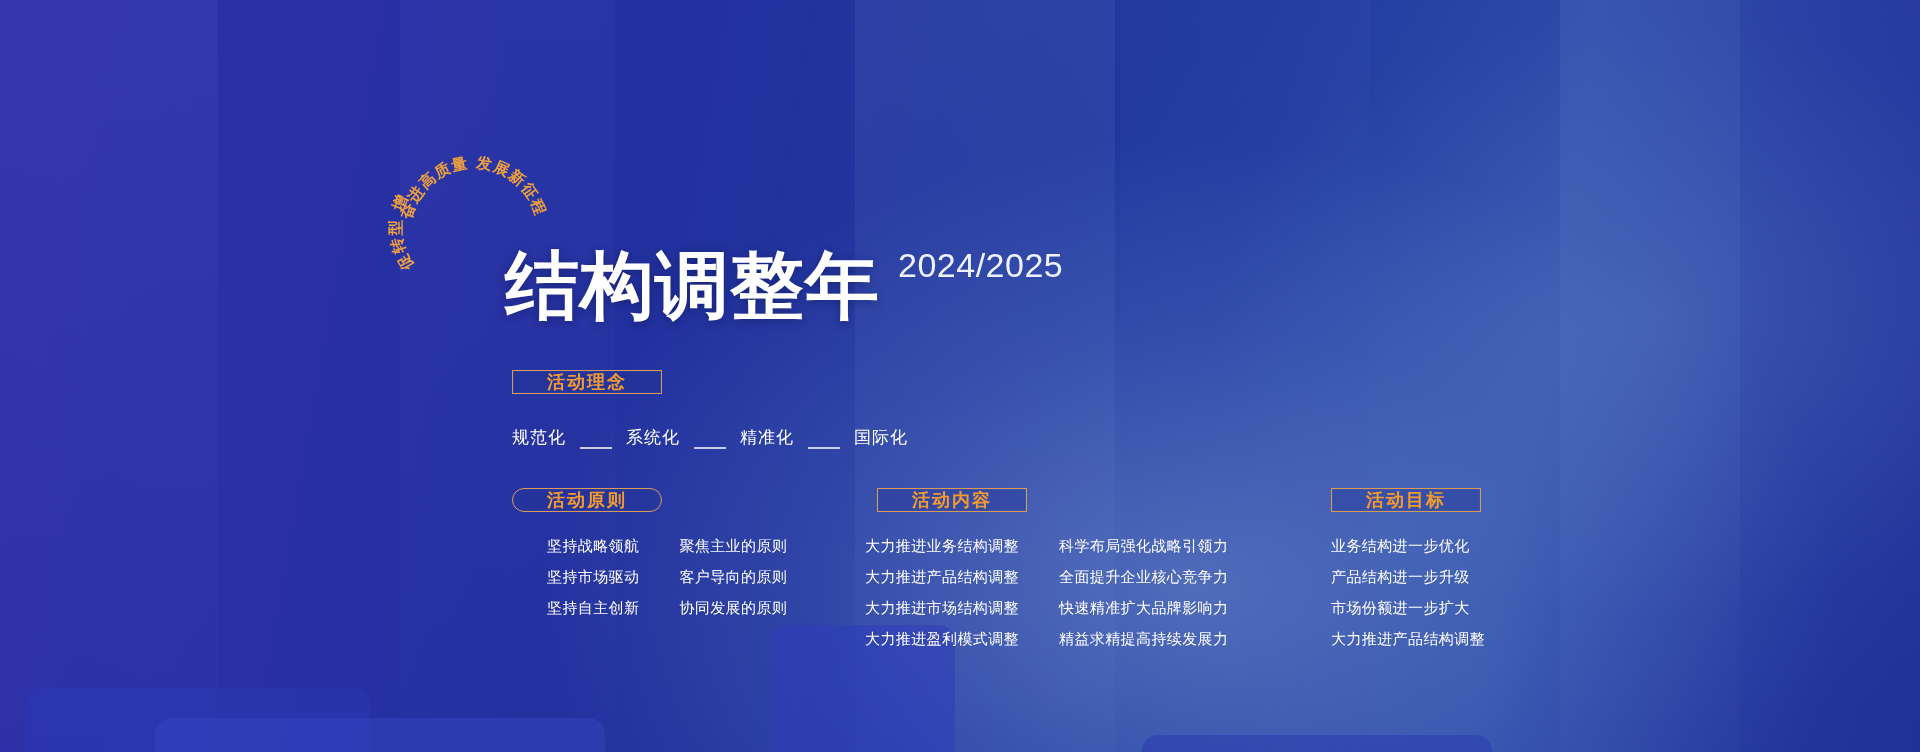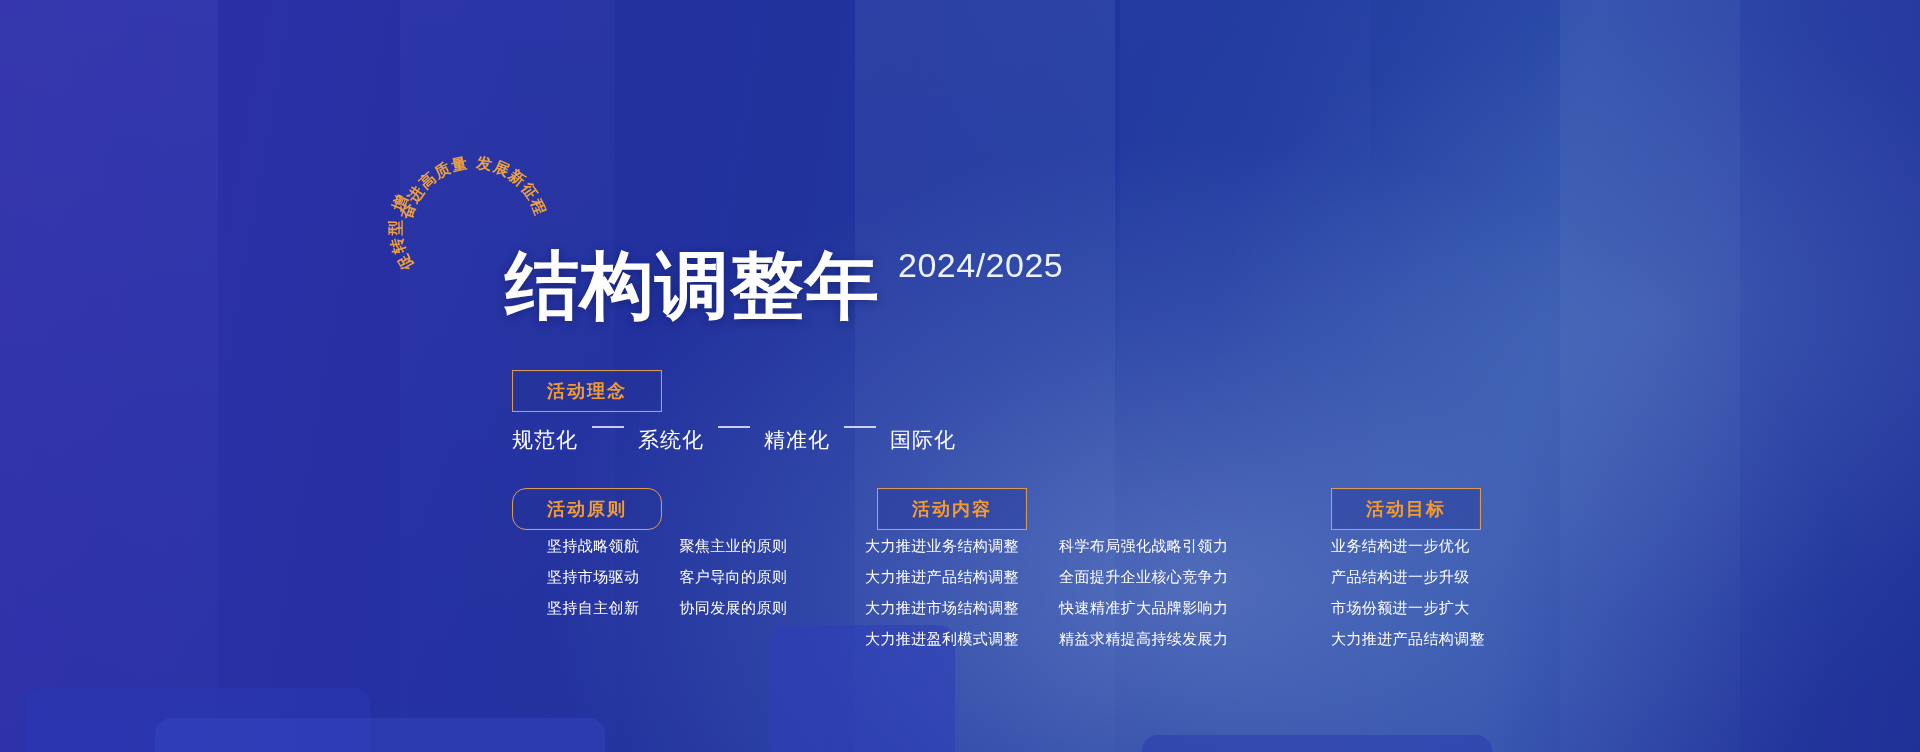--- a/index.html
+++ b/index.html
@@ -49,35 +49,35 @@
   }
 
   
   .badge{
     position:absolute;
     box-sizing:border-box;
     border:1px solid #d99a55;
     background:rgba(36,52,150,0.42);
     display:flex;align-items:center;justify-content:center;
     padding:0 14px;
-    height:42px;
+    height:24px;
     box-shadow:inset 0 0 0 1px rgba(255,255,255,0.03);
   }
   .badge span{
     font-family:"DejaVu Sans","Liberation Sans",sans-serif;
     font-size:18px;font-weight:800;color:#f59b2d;letter-spacing:2px;
     white-space:nowrap;
   }
 
   
   #concept-line{
     position:absolute;left:512px;top:426px;
-    display:flex;align-items:flex-start;
-    font-family:"DejaVu Sans","Liberation Sans",sans-serif;
-    font-size:21px;color:#ffffff;font-weight:500;letter-spacing:1px;
+    display:flex;align-items:flex-end;
+    font-family:"DejaVu Sans","Liberation Sans",sans-serif;
+    font-size:17px;color:#ffffff;font-weight:500;letter-spacing:1px;
     white-space:nowrap;
   }
   #concept-line .sep{
     display:inline-block;width:32px;height:2px;background:rgba(255,255,255,.75);
     margin:0 14px;
   }
 
   
   .col{position:absolute;}
   .col .row{

